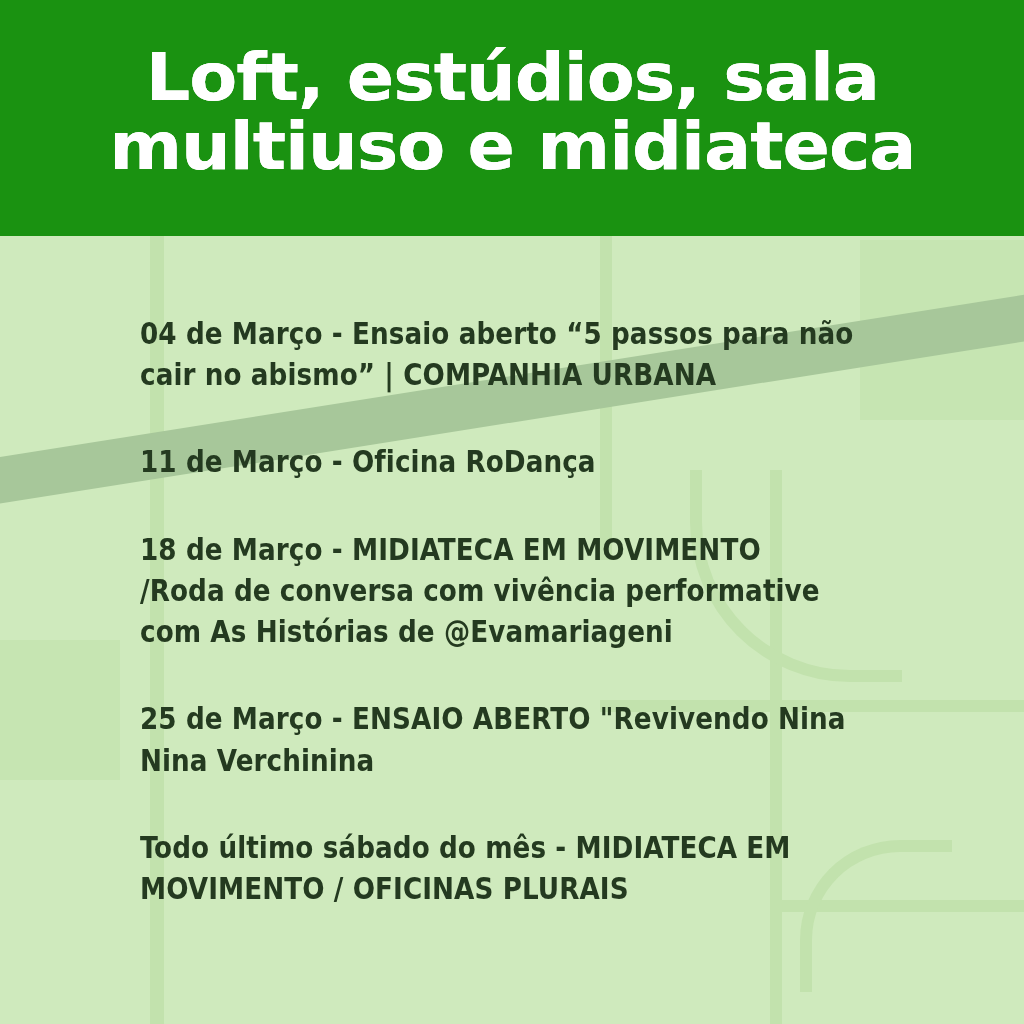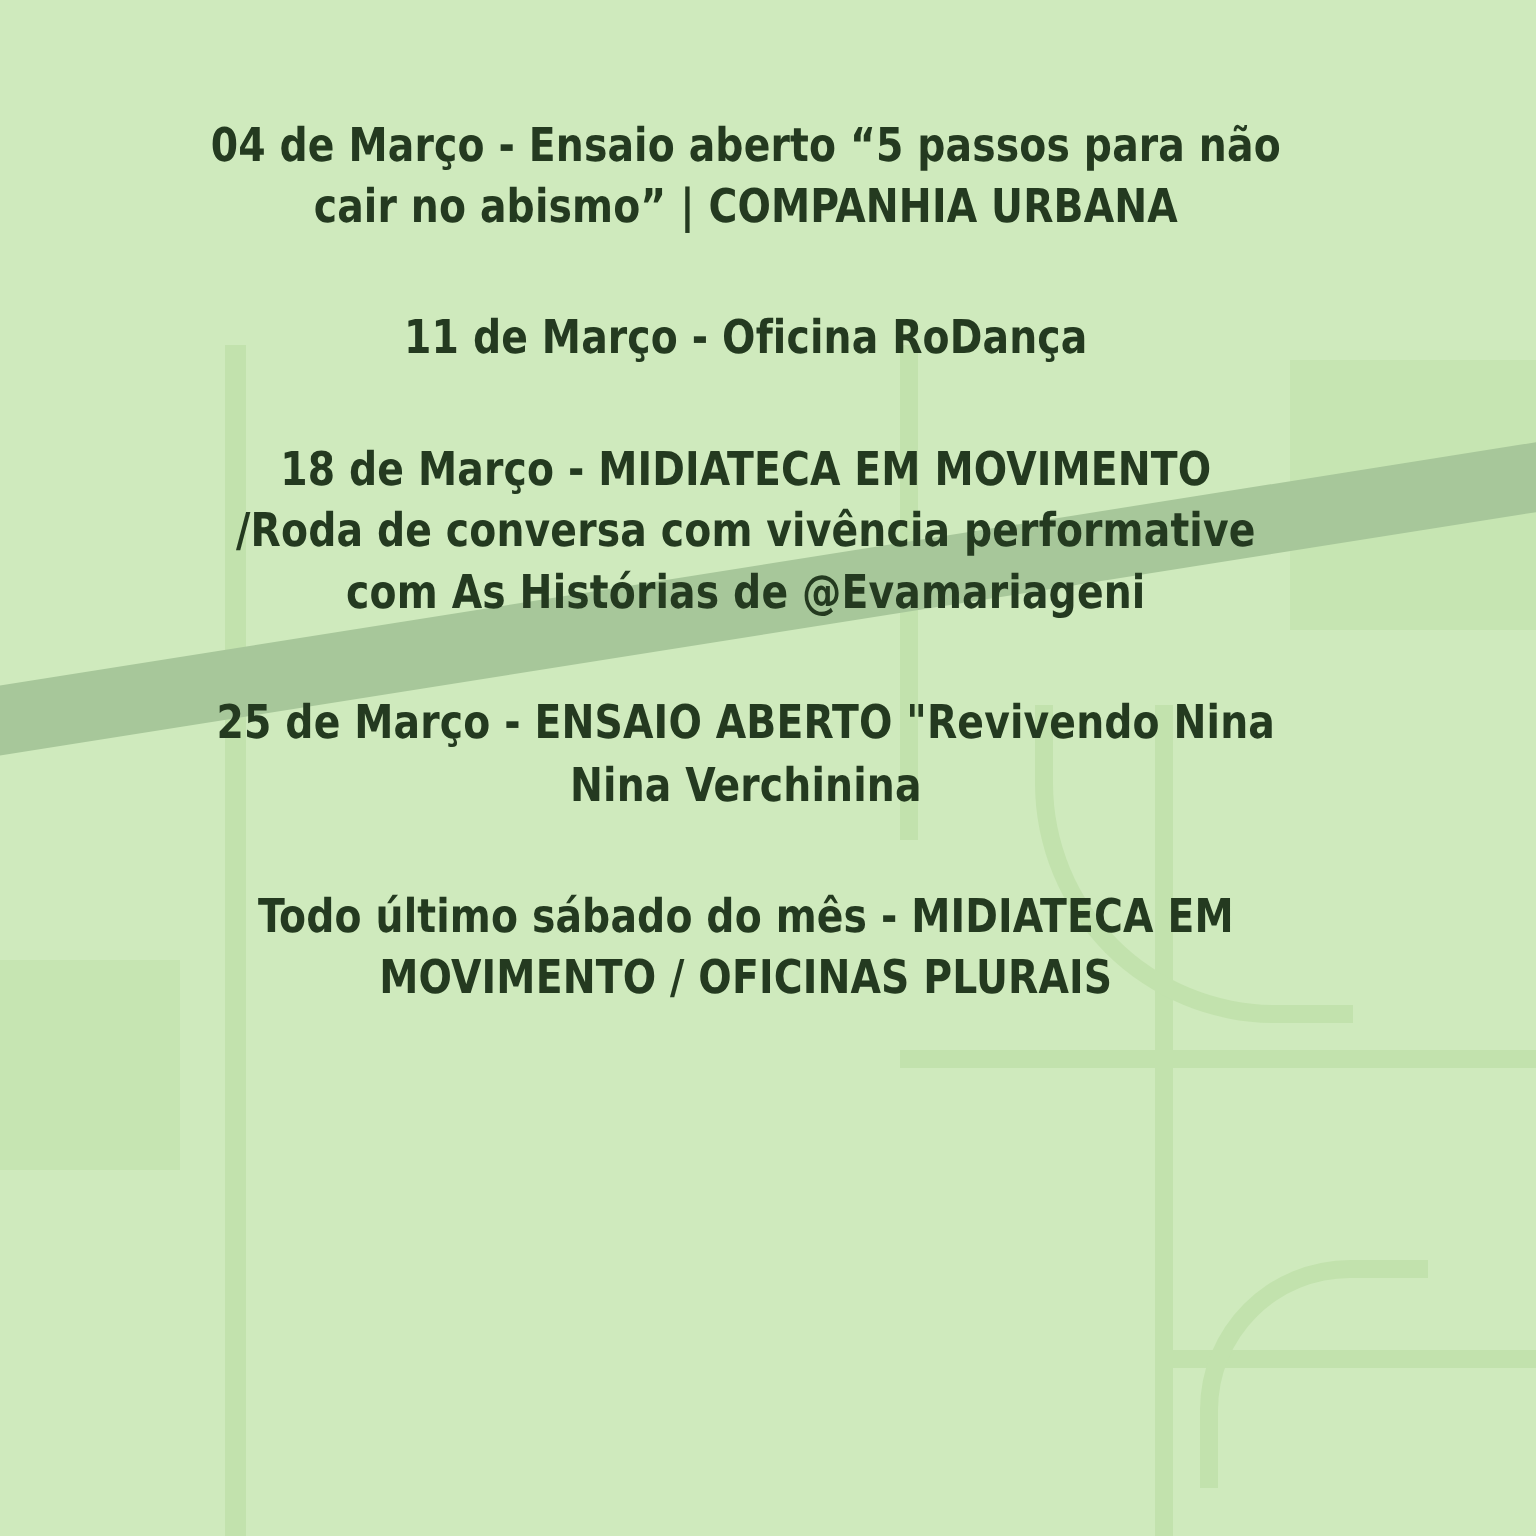--- a/index.html
+++ b/index.html
@@ -102,21 +102,20 @@
     margin: 0;
     text-shadow: 0 0 0 #fff;
   }
   .header-title .line { display: block; white-space: nowrap; }
 
   
   .content {
     position: relative;
     padding: 46px 84px 0 140px;
     box-sizing: border-box;
-    text-align: center;
   }
   .event-item {
     color: #243a20;
     font-family: "DejaVu Sans Condensed", "Liberation Sans Narrow", "Liberation Sans", sans-serif;
     font-size: 31px;
     font-weight: bold;
     line-height: 1.33;
     margin-bottom: 46px;
     max-width: 760px;
     letter-spacing: 0.1px;
@@ -136,20 +135,26 @@
     <div class="road road-v1"></div>
     <div class="road road-v2"></div>
     <div class="road road-v3"></div>
     <div class="road road-h1"></div>
     <div class="road road-h2"></div>
     <div class="road-curve"></div>
     <div class="road-curve2"></div>
     <div class="highway"></div>
   </div>
 
+  <div class="header">
+    <h1 class="header-title">
+      <span class="line">Loft, estúdios, sala</span>
+      <span class="line">multiuso e midiateca</span>
+    </h1>
+  </div>
 
   <div class="content">
     <p class="event-item">04 de Março - Ensaio aberto “5 passos para não cair no abismo” | COMPANHIA URBANA</p>
     <p class="event-item">11 de Março - Oficina RoDança</p>
     <p class="event-item">18 de Março - MIDIATECA EM MOVIMENTO /Roda de conversa com vivência performative com As Histórias de @Evamariageni</p>
     <p class="event-item">25 de Março - ENSAIO ABERTO "Revivendo Nina Nina Verchinina</p>
     <p class="event-item">Todo último sábado do mês - MIDIATECA EM MOVIMENTO / OFICINAS PLURAIS</p>
   </div>
 
 </div>

